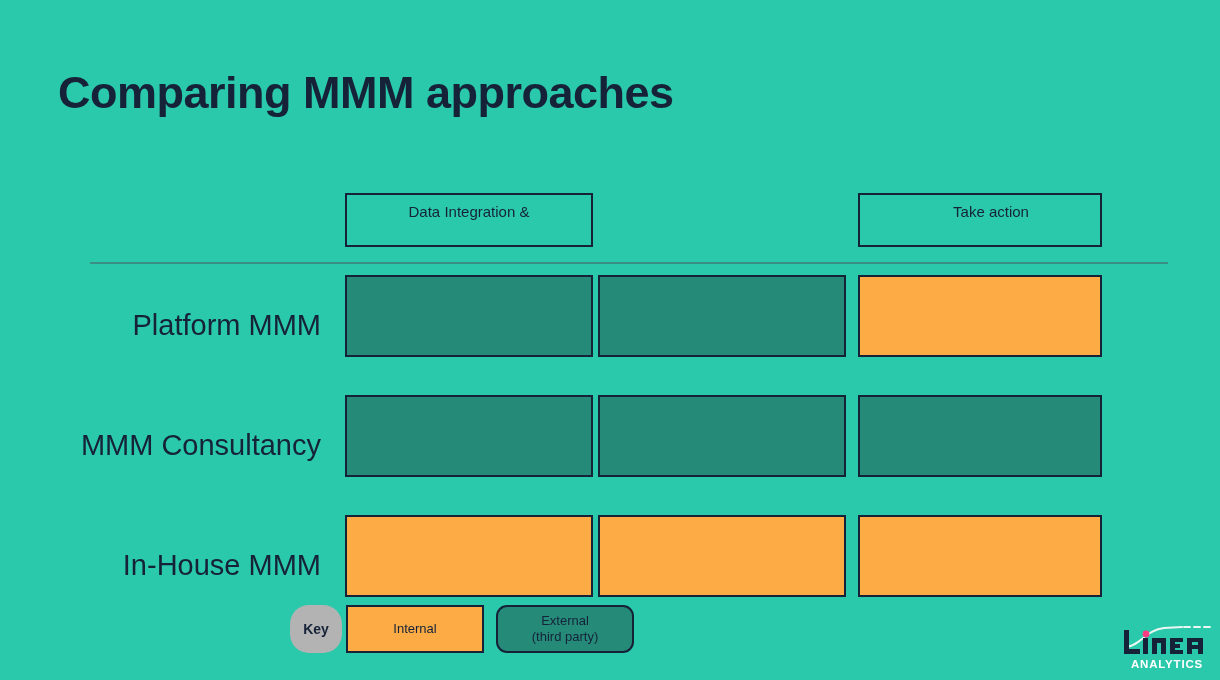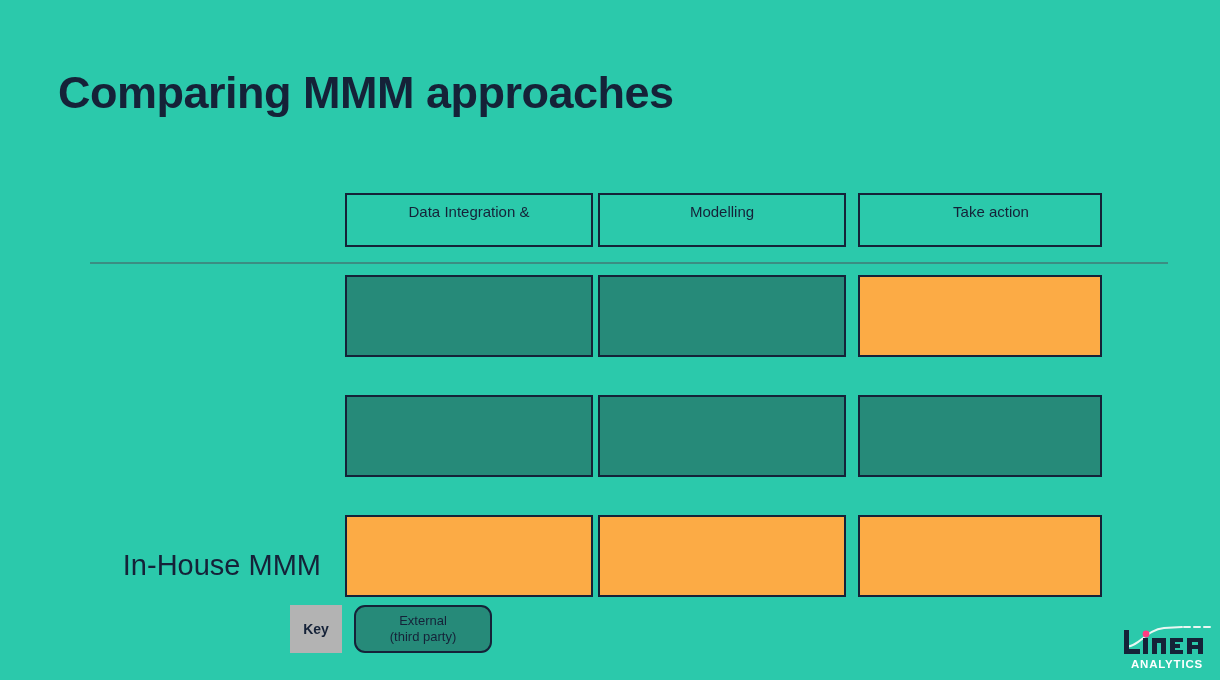--- a/index.html
+++ b/index.html
@@ -124,20 +124,21 @@
   }
   .legend-key {
     width: 52px;
     background: #b3b3b3;
     color: #152238;
     font-weight: bold;
     font-size: 14px;
     display: flex;
     align-items: center;
     justify-content: center;
+    border-radius: 19px;
   }
   .legend-swatch {
     border: 2px solid #152238;
     box-sizing: border-box;
     display: flex;
     align-items: center;
     justify-content: center;
     text-align: center;
     color: #152238;
     font-size: 13px;
@@ -170,55 +171,57 @@
 <body>
 
 <div class="slide">
 
   <div class="slide-title">Comparing MMM approaches</div>
 
   <div class="header-row">
     <div class="col-header c0">
       <div>Data Integration &amp;</div>
     </div>
-    <div class="col-header c1">
-      <div>Modelling</div>
-    </div>
     <div class="col-header c2">
       <div>Take action</div>
     </div>
   </div>
 
   <div class="divider"></div>
 
   <div class="matrix">
 
     <div class="matrix-row">
+      <div class="row-label">Platform MMM</div>
       <div class="cell c0 fill-external"></div>
       <div class="cell c1 fill-external"></div>
       <div class="cell c2 fill-internal"></div>
     </div>
 
     <div class="matrix-row">
+      <div class="row-label">MMM Consultancy</div>
       <div class="cell c0 fill-external"></div>
       <div class="cell c1 fill-external"></div>
       <div class="cell c2 fill-external"></div>
     </div>
 
     <div class="matrix-row">
       <div class="row-label">In-House MMM</div>
       <div class="cell c0 fill-internal"></div>
       <div class="cell c1 fill-internal"></div>
       <div class="cell c2 fill-internal"></div>
     </div>
 
   </div>
 
   <div class="legend">
     <div class="legend-key">Key</div>
+    <div class="legend-swatch legend-internal">
+      <span>Internal</span>
+    </div>
     <div class="legend-swatch legend-external">
       <div>
         <span>External</span>
         <span>(third party)</span>
       </div>
     </div>
   </div>
 
   <div class="logo">
     <svg width="94" height="52" viewBox="0 0 94 52">

